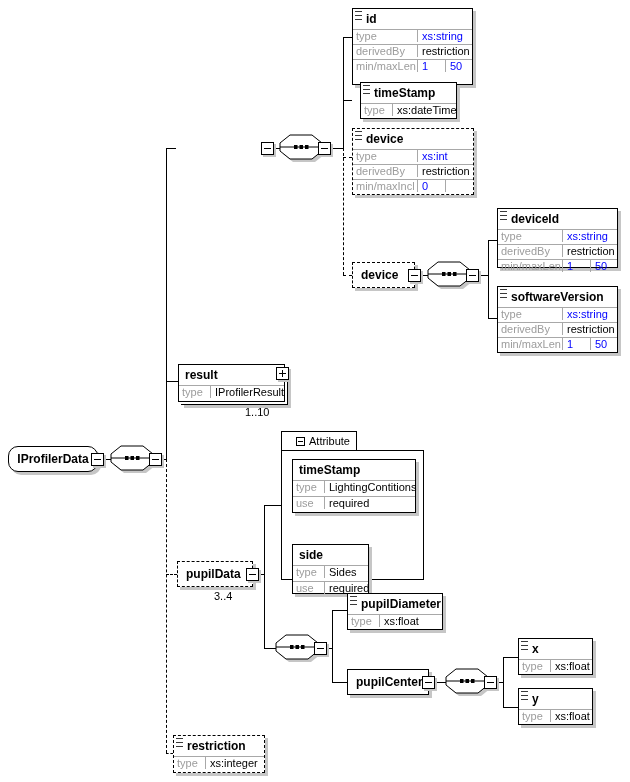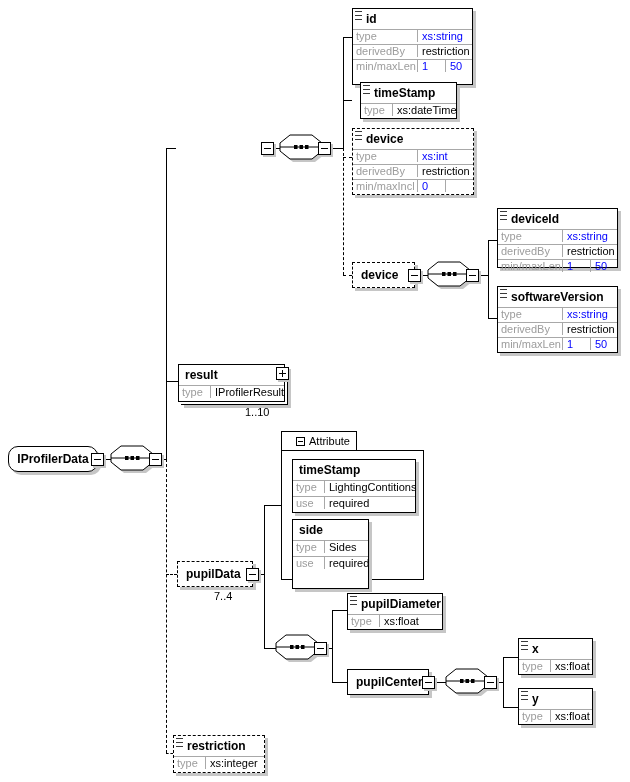--- a/index.html
+++ b/index.html
@@ -208,37 +208,37 @@
   </div>
   <div class="mult" style="left:245px;top:406px">1..10</div>
 
   <div class="ebox simple rounded" style="left:8px;top:446px;width:90px;height:26px">
     <span>IProfilerData</span>
   </div>
 
   <div class="ebox simple dashed" style="left:177px;top:561px;width:76px;height:26px">
     <span>pupilData</span>
   </div>
-  <div class="mult" style="left:214px;top:590px">7..4</div>
+  <div class="mult" style="left:214px;top:590px">3..4</div>
 
   <div class="ebox" style="left:292px;top:459px;width:124px;height:54px">
     <div class="hdr">
         <span>timeStamp</span>
       </div>
     <div class="row h16">
         <span class="lbl w28">type</span>
       <span class="val">LightingContitions</span>
       </div>
     <div class="row h16">
         <span class="lbl w28">use</span>
       <span class="val">required</span>
       </div>
   </div>
 
-  <div class="ebox" style="left:292px;top:519px;width:77px;height:70px">
+  <div class="ebox" style="left:292px;top:544px;width:77px;height:50px">
     <div class="hdr">
         <span>side</span>
       </div>
     <div class="row h16">
         <span class="lbl w28">type</span>
       <span class="val">Sides</span>
       </div>
     <div class="row h16">
         <span class="lbl w28">use</span>
       <span class="val">required</span>

